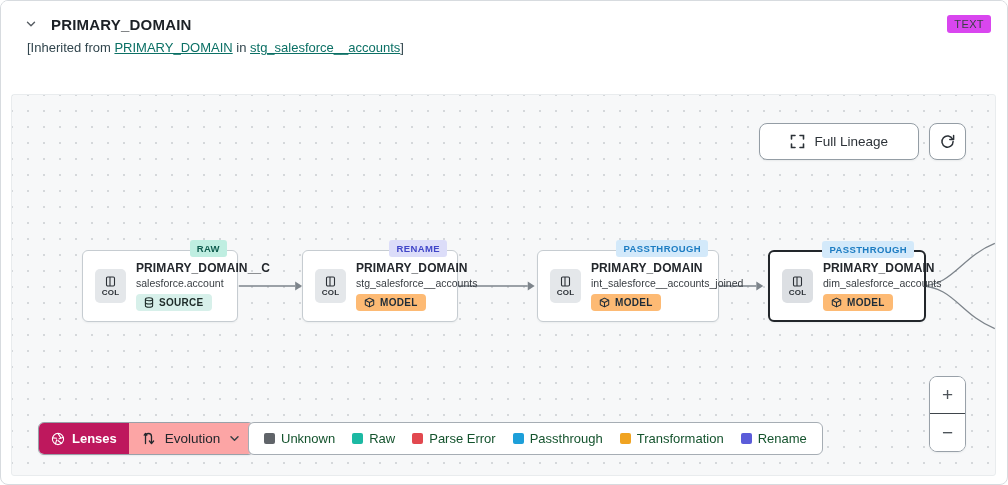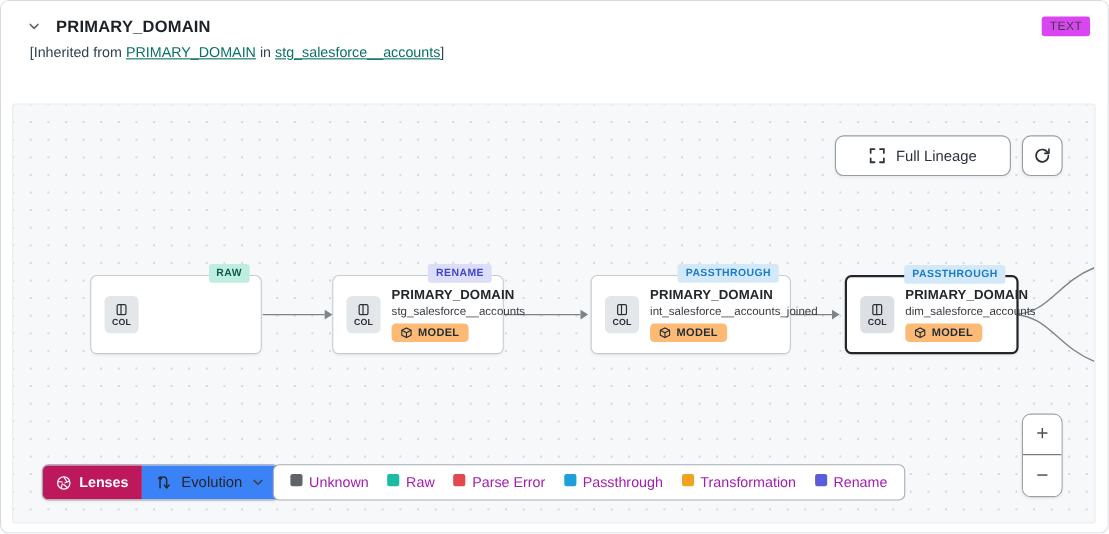--- a/index.html
+++ b/index.html
@@ -46,23 +46,23 @@
   .col-chip span { font-size:8px; font-weight:700; letter-spacing:.2px; }
   .node-body { display:flex; flex-direction:column; align-items:flex-start; }
   .node-title { font-size:12px; font-weight:700; color:#23272c; letter-spacing:.1px; }
   .node-sub { font-size:10.5px; color:#383d42; margin-top:2px; }
   .res-badge { display:inline-flex; align-items:center; gap:5px; margin-top:5px; font-size:10px; font-weight:700; letter-spacing:.3px; padding:3px 8px; border-radius:4px; }
   .res-source { background:#d7f0ea; color:#1d2b28; }
   .res-model { background:#fdba74; color:#1e2c38; }
   
   .lens-group { position:absolute; left:26px; top:327px; height:33px; display:flex; border:1px solid #99a1a9; border-radius:6px; overflow:hidden; background:#fff; box-shadow:0 1px 2px rgba(20,30,40,.06); }
   .lenses-btn { background:#be185d; color:#fff; display:flex; align-items:center; gap:7px; padding:0 12px; font-size:13px; font-weight:600; cursor:pointer; }
-  .lens-select { display:flex; align-items:center; gap:9px; padding:0 13px; font-size:13.5px; color:#23272c; cursor:pointer; background:#3b82f6; }
+  .lens-select { display:flex; align-items:center; gap:9px; padding:0 13px; font-size:13.5px; color:#23272c; cursor:pointer; background:#fca5a5; }
   .legend { position:absolute; left:236px; top:327px; height:33px; display:flex; align-items:center; gap:17px; padding:0 15px; background:#fff; border:1px solid #a6adb4; border-radius:6px; }
-  .legend-item { display:flex; gap:6px; font-size:13px; color:#a21caf; }
+  .legend-item { display:flex; align-items:center; gap:6px; font-size:13px; color:#14532d; }
   .swatch { width:11px; height:11px; border-radius:2px; flex:none; }
   .zoom-ctl { position:absolute; right:29px; top:281px; width:37px; border:1px solid #99a1a9; border-radius:8px; overflow:hidden; background:#fff; box-shadow:0 1px 2px rgba(20,30,40,.06); }
   .zoom-btn { width:100%; height:37px; display:flex; align-items:center; justify-content:center; font-size:19px; color:#4e545a; cursor:pointer; background:#fff; }
   .zoom-btn:first-child { border-bottom:1px solid #3f454b; }
   svg { display:block; }
 </style>
 </head>
 <body>
 
 <div class="card">
@@ -119,20 +119,32 @@
 
     <div class="node" style="left:70px; width:156px;">
       <span class="lens-badge lens-raw">RAW</span>
       <div class="col-chip">
         <svg width="11" height="11" viewBox="0 0 11 11" fill="none" stroke="#2b3036" stroke-width="1.1">
             <rect x="1.5" y="1" width="8" height="9" rx="1.2"></rect>
             <path d="M5 1 V10"></path>
           </svg>
         <span>COL</span>
       </div>
+      <div class="node-body">
+        <span class="node-title">PRIMARY_DOMAIN__C</span>
+        <span class="node-sub">salesforce.account</span>
+        <span class="res-badge res-source">
+          <svg width="10" height="11" viewBox="0 0 10 11" fill="none" stroke="#1d2b28" stroke-width="1.1">
+              <ellipse cx="5" cy="2.2" rx="3.6" ry="1.5"></ellipse>
+              <path d="M1.4 2.2 V8.8 c0 .85 1.6 1.5 3.6 1.5 s3.6-.65 3.6-1.5 V2.2"></path>
+              <path d="M1.4 5.5 c0 .85 1.6 1.5 3.6 1.5 s3.6-.65 3.6-1.5"></path>
+            </svg>
+          <span>SOURCE</span>
+        </span>
+      </div>
     </div>
 
     <div class="node" style="left:290px; width:156px;">
       <span class="lens-badge lens-rename">RENAME</span>
       <div class="col-chip">
         <svg width="11" height="11" viewBox="0 0 11 11" fill="none" stroke="#2b3036" stroke-width="1.1">
             <rect x="1.5" y="1" width="8" height="9" rx="1.2"></rect>
             <path d="M5 1 V10"></path>
           </svg>
         <span>COL</span>

